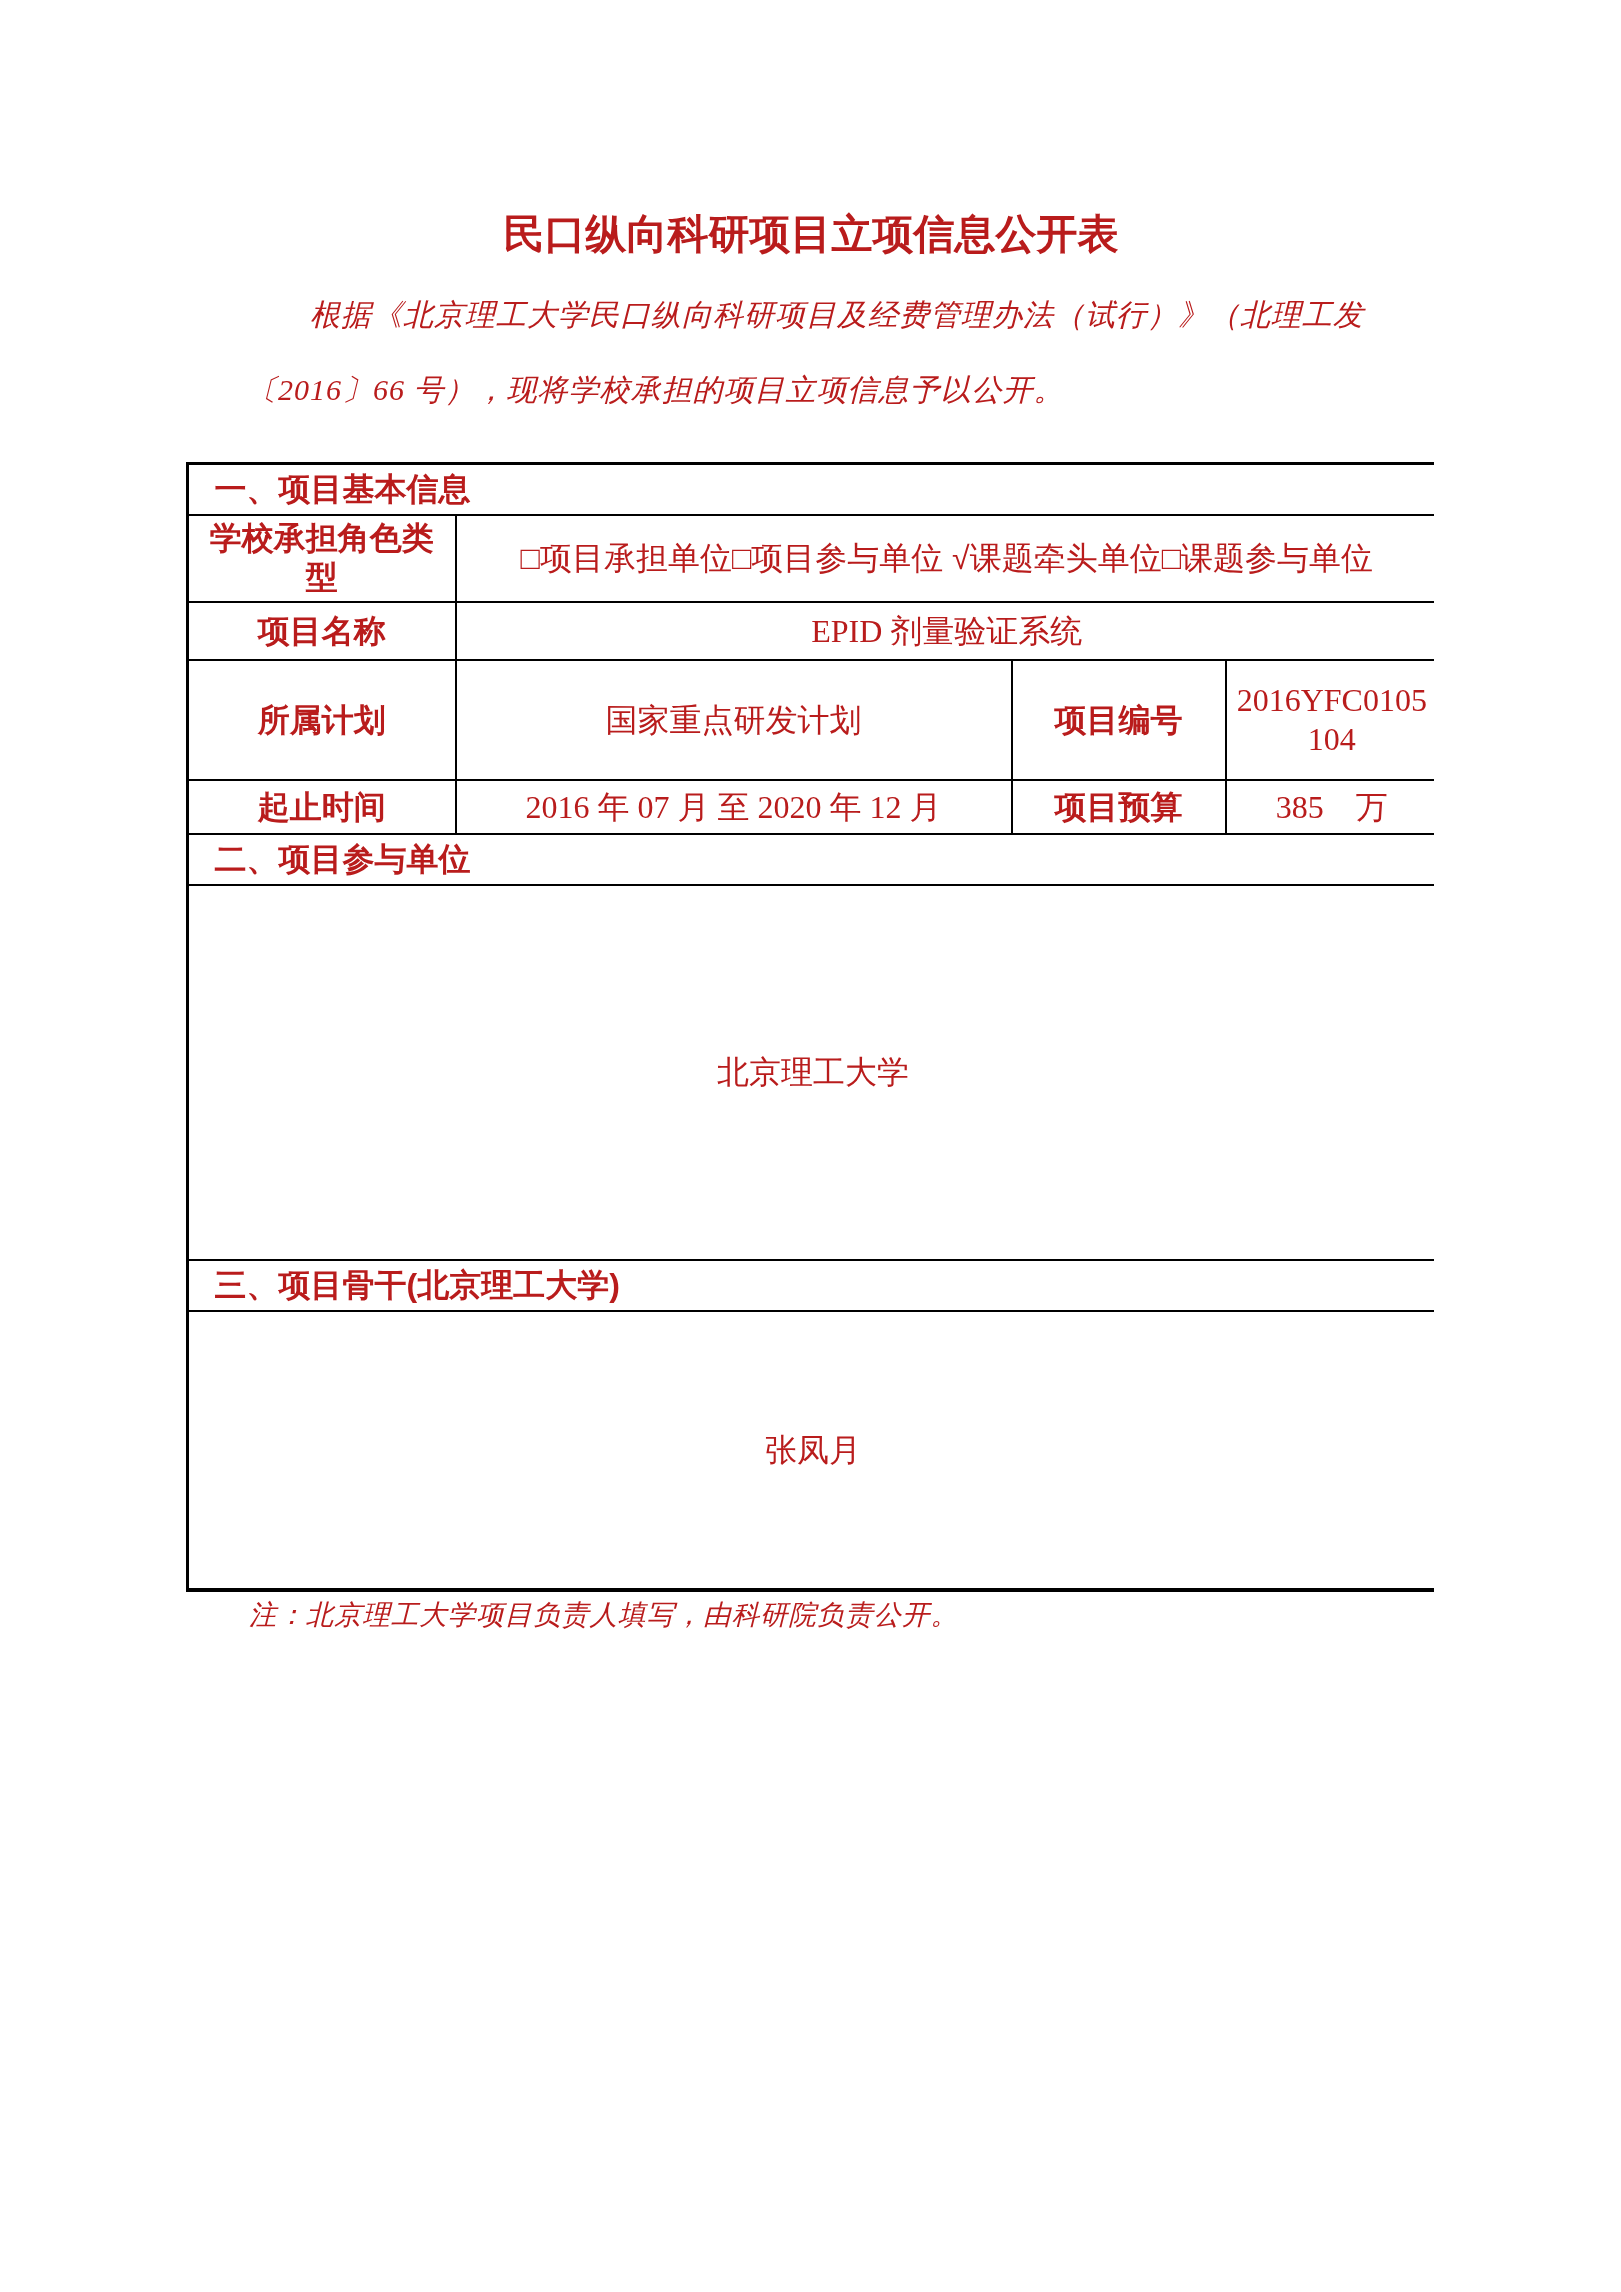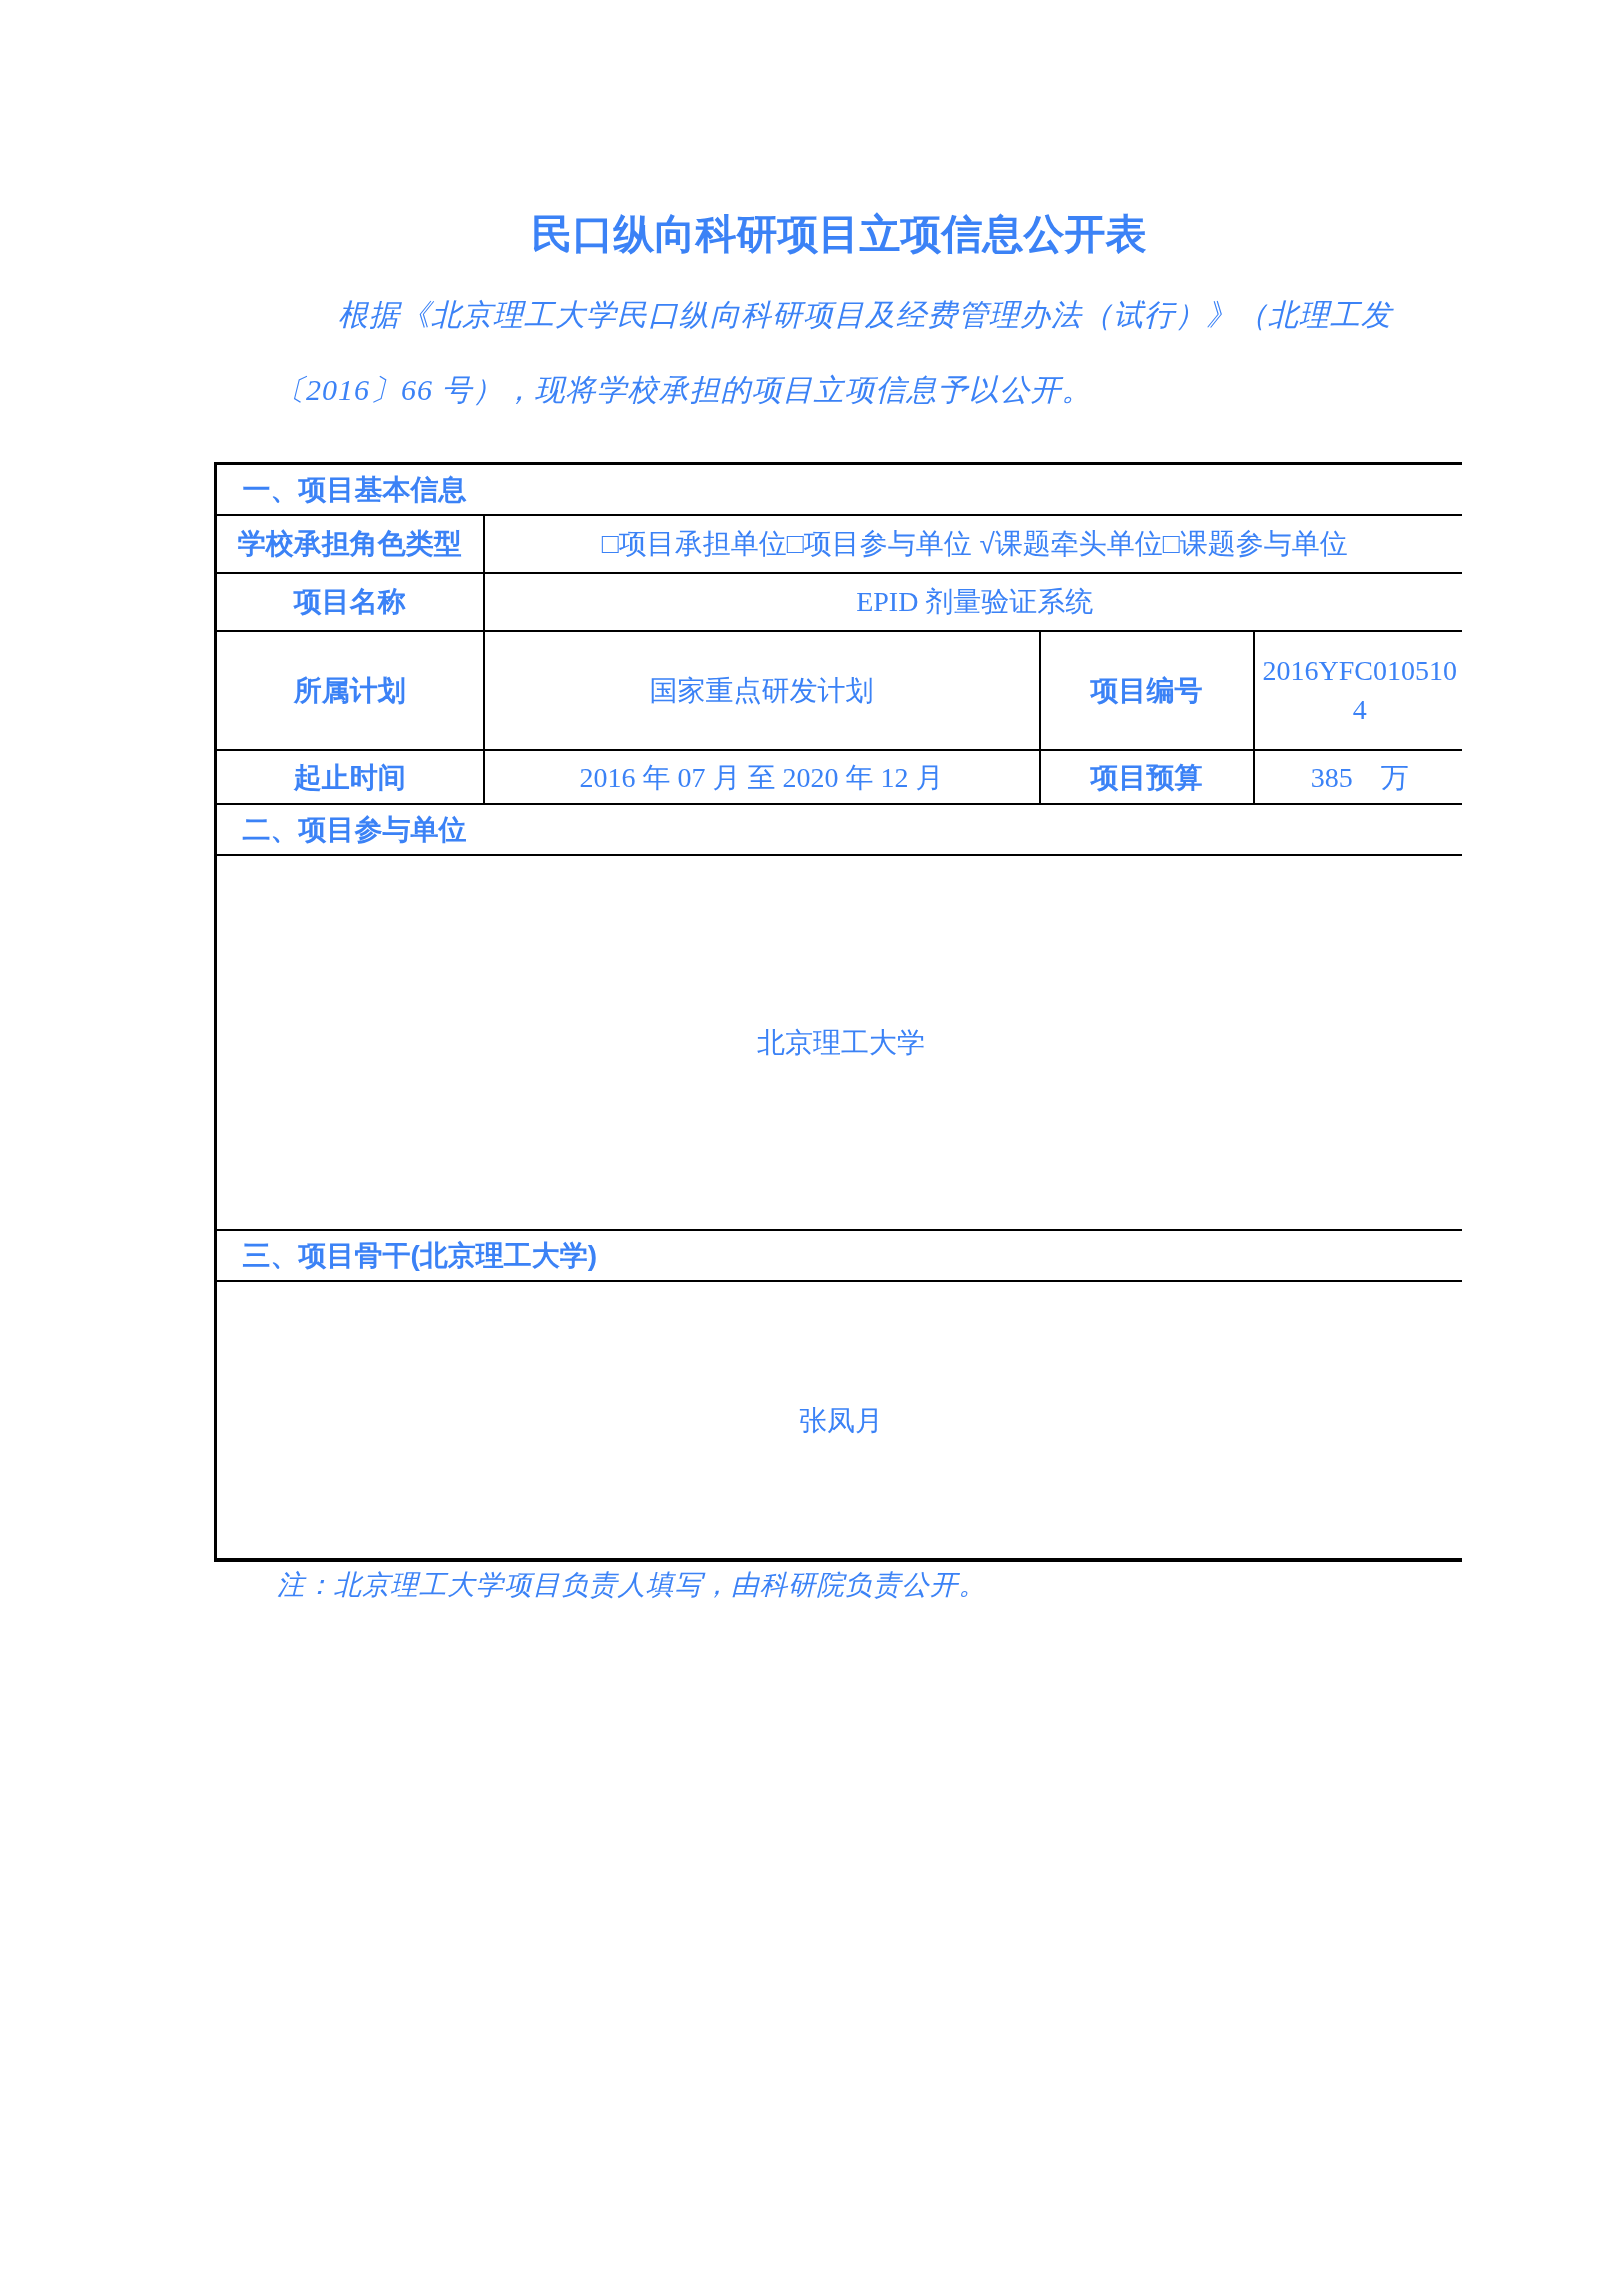--- a/index.html
+++ b/index.html
@@ -2,24 +2,23 @@
 <html><head>
 <meta charset="utf-8">
 <style>
   html, body { margin: 0; padding: 0; background: #ffffff; }
 
   .page {
     position: relative;
     width: 1434px;
     height: 2293px;
     background: #ffffff;
-    color: #3b82f6;
+    color: #b91c1c;
     font-family: "Liberation Sans", sans-serif;
     overflow: hidden;
-    padding-left: 28px;
   }
 
   .title {
     margin: 0 0 0 186px;
     padding-top: 212px;
     width: 1250px;
     text-align: center;
     font-size: 41px;
     line-height: 45px;
     font-weight: bold;
@@ -41,21 +40,21 @@
   table.info {
     margin: 55px 0 0 186px;
     width: 1250px;
     table-layout: fixed;
     border-collapse: collapse;
     border: 3.9px solid #000;
     border-bottom-width: 4.9px;
   }
   table.info td {
     border: 2px solid #000;
-    font-size: 28px;
+    font-size: 32px;
     line-height: 39px;
     text-align: center;
     vertical-align: middle;
     padding: 3.9px 5.9px;
     overflow: hidden;
   }
   tr.sec td {
     border-top-width: 2.9px;
     border-bottom-width: 2.9px;
     text-align: left;

